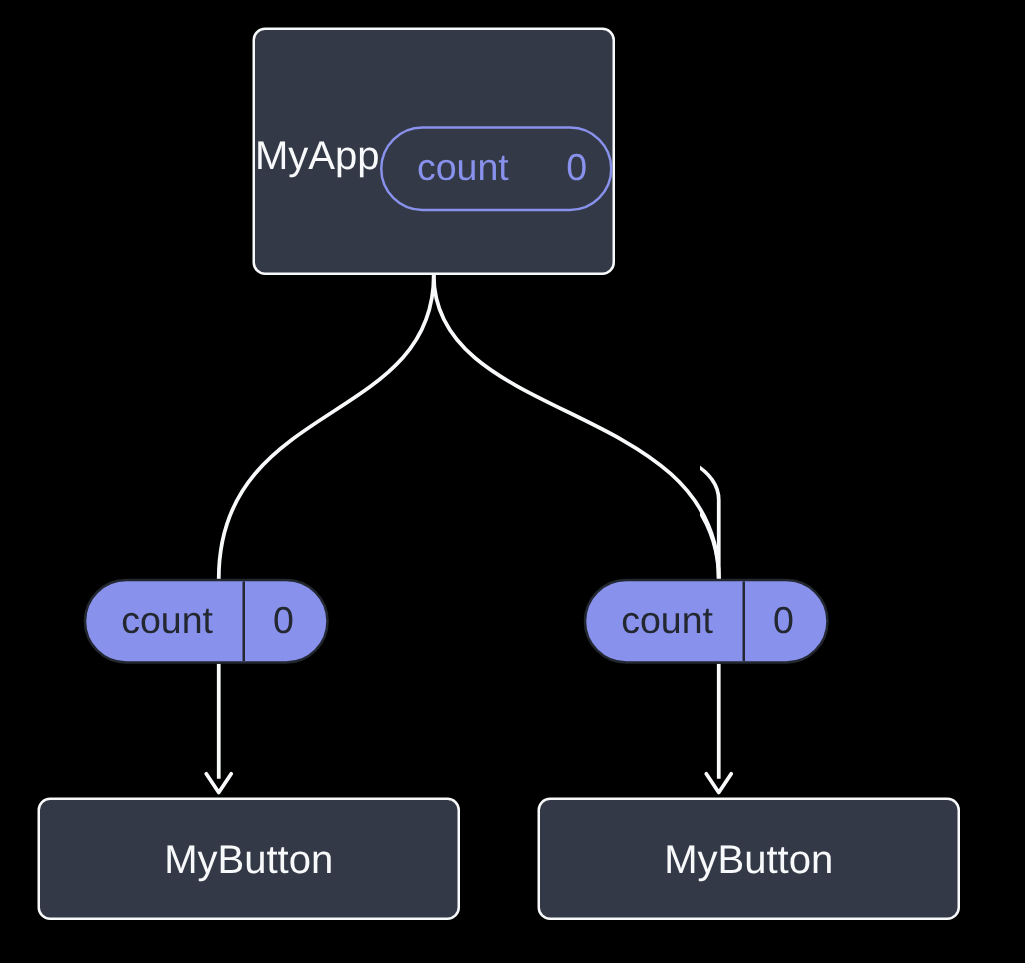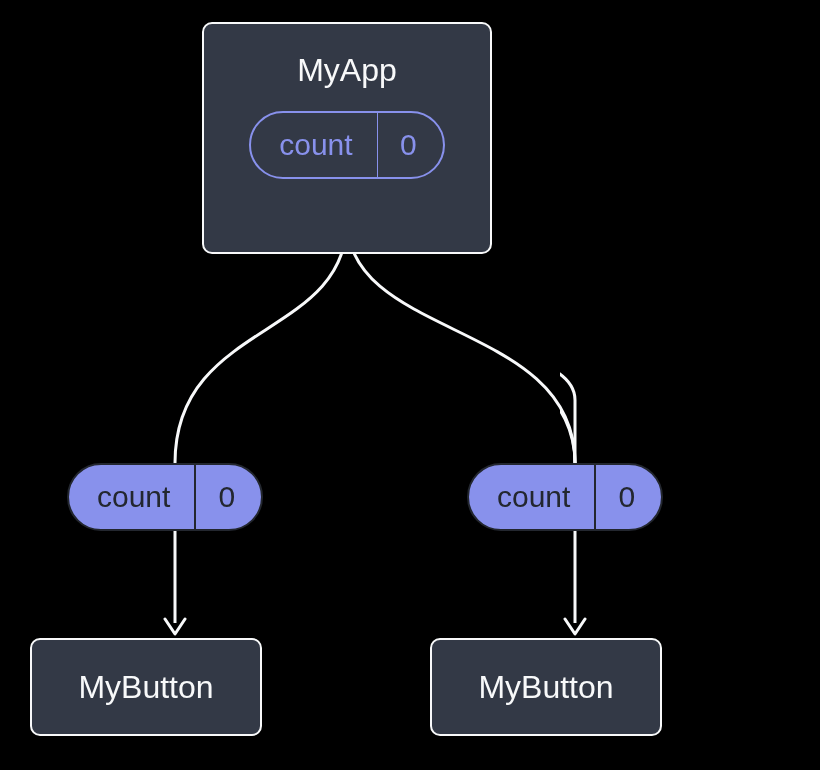--- a/index.html
+++ b/index.html
@@ -14,26 +14,26 @@
       font-family: -apple-system, BlinkMacSystemFont, 'Segoe UI', sans-serif;
       position: relative;
       overflow: hidden;
     }
     
     .parent-box {
       position: absolute;
       left: 202px;
       top: 22px;
       width: 290px;
-      height: 232px;
+      height: 198px;
       background: #333946;
       border: 2px solid #f8f9fa;
       border-radius: 10px;
       display: flex;
-      flex-direction: column;
+      flex-direction: row;
       align-items: center;
       padding-top: 28px;
     }
     
     .parent-title {
       color: #f8f9fa;
       font-size: 32px;
       font-weight: 500;
       margin-bottom: 22px;
     }
@@ -91,21 +91,21 @@
     }
     
     .child-pill-right {
       position: absolute;
       left: 467px;
       top: 463px;
     }
     
     .child-box {
       position: absolute;
-      width: 232px;
+      width: 338px;
       height: 98px;
       background: #333946;
       border: 2px solid #f8f9fa;
       border-radius: 10px;
       display: flex;
       align-items: center;
       justify-content: center;
     }
     
     .child-box-left {

